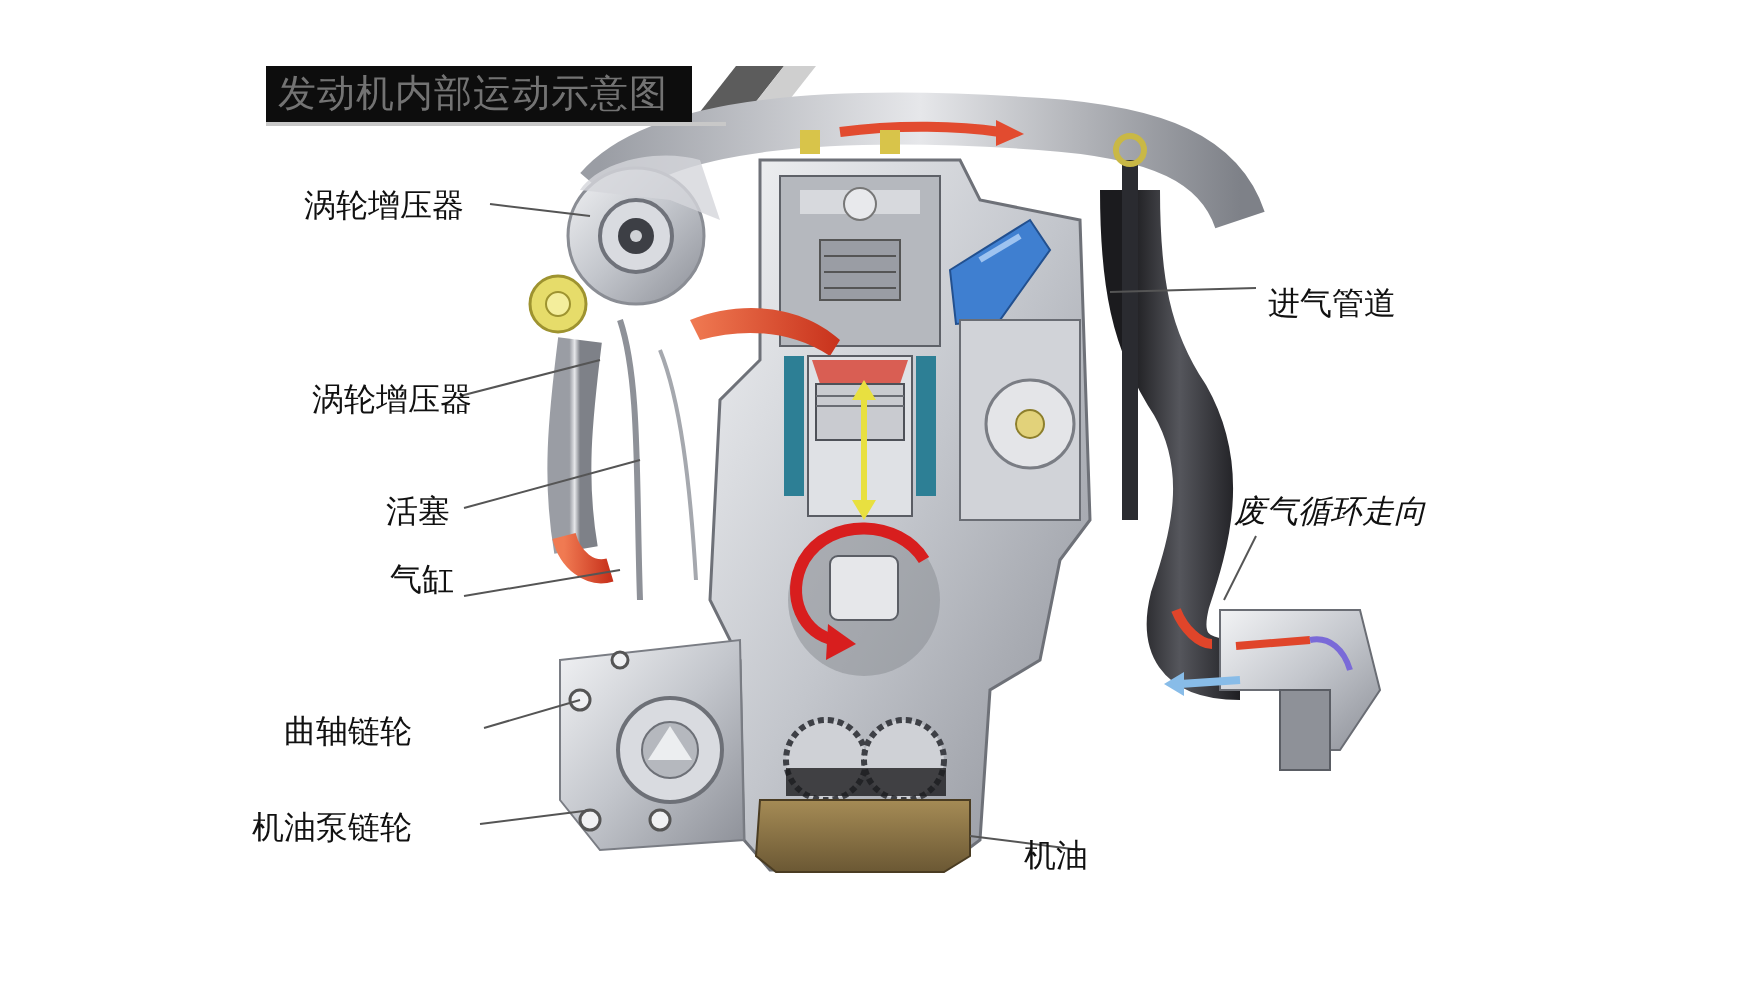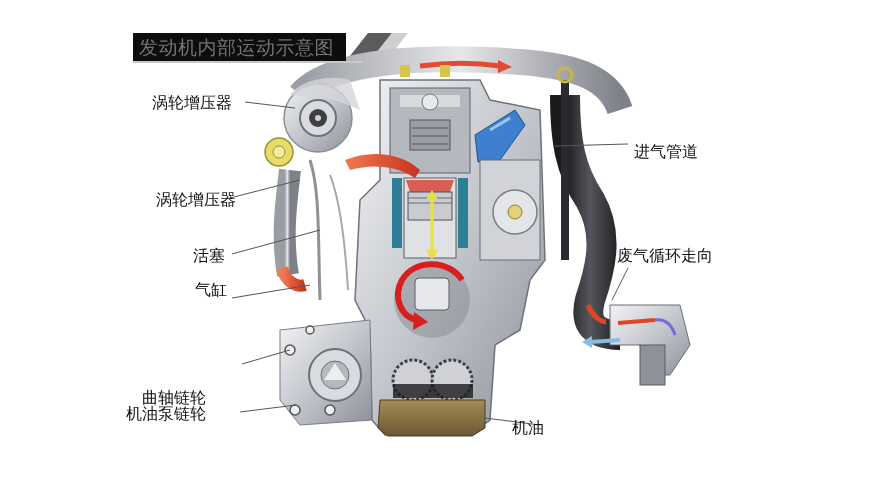--- a/index.html
+++ b/index.html
@@ -149,17 +149,17 @@
   <line x1="540" y1="425" x2="485" y2="418" stroke="#555" stroke-width="1"></line>
 </svg>
 
 <div class="title-bar">发动机内部运动示意图</div>
 <div class="title-underline"></div>
 
 <div class="label" style="left:152px; top:93px;">涡轮增压器</div>
 <div class="label" style="left:156px; top:190px;">涡轮增压器</div>
 <div class="label" style="left:193px; top:246px;text-align:center;">活塞</div>
 <div class="label" style="left:195px; top:280px;">气缸</div>
-<div class="label" style="left:142px; top:356px;margin-top:32px;">曲轴链轮</div>
+<div class="label" style="left:142px; top:356px;">曲轴链轮</div>
 <div class="label" style="left:126px; top:404px;">机油泵链轮</div>
 <div class="label" style="left:634px; top:142px;">进气管道</div>
-<div class="label" style="left:617px; top:246px;">废气循环走向</div>
+<div class="label" style="left:617px; top:246px;font-style:italic;">废气循环走向</div>
 <div class="label" style="left:512px; top:418px;">机油</div>
 
 </body></html>

